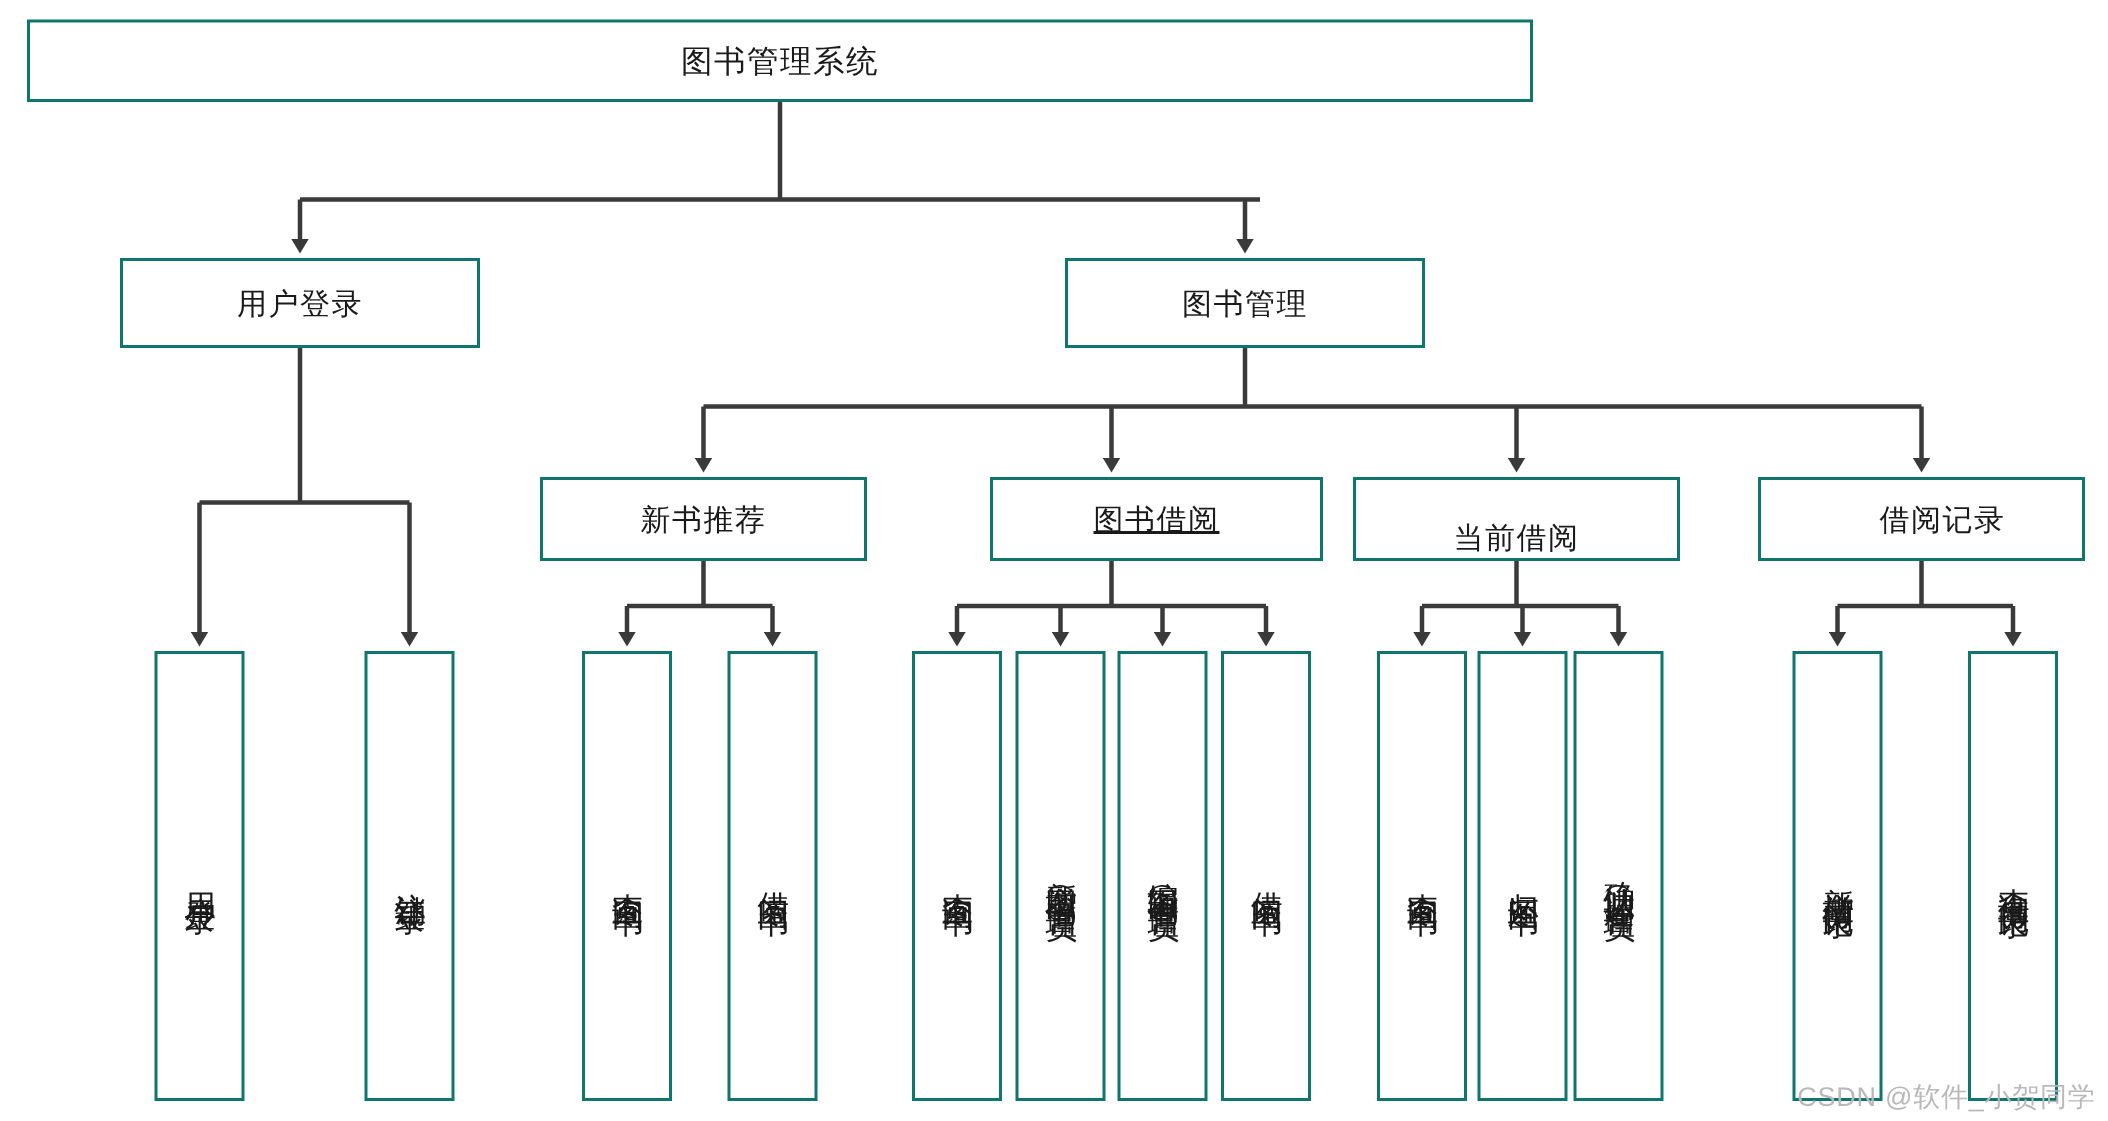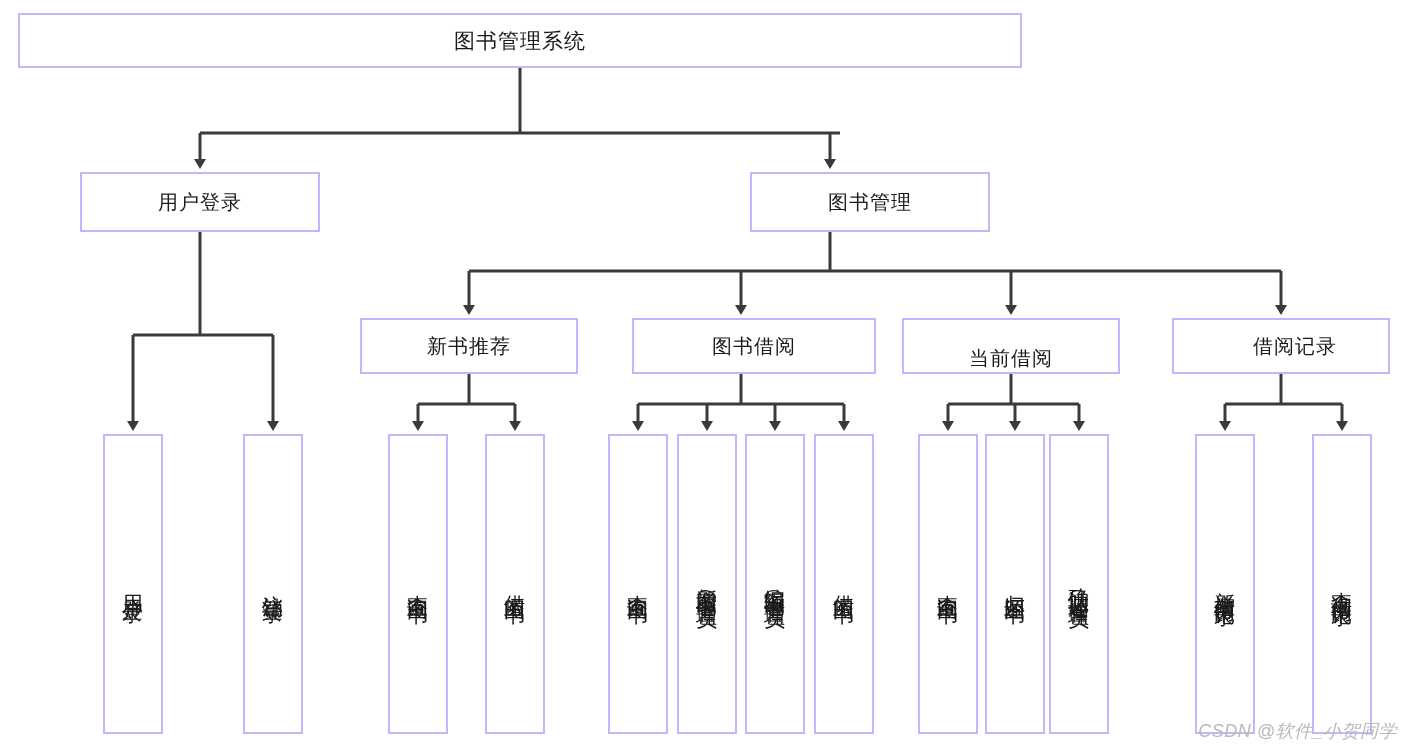--- a/index.html
+++ b/index.html
@@ -18,21 +18,21 @@
   #edges{
     position:absolute;
     left:0; top:0;
     width:1405px; height:747px;
     pointer-events:none;
   }
   .node{
     position:absolute;
     box-sizing:border-box;
     background:#ffffff;
-    border:2px solid #c4b5fd;
+    border:2px solid #0f766e;
     display:flex;
     align-items:center;
     justify-content:center;
     text-align:center;
     z-index:2;
   }
   .node.root{
     border-width:2px;
     font-size:21px;
     letter-spacing:1px;
@@ -66,21 +66,20 @@
   }
   #watermark{
     position:absolute;
     right:8px;
     bottom:4px;
     font-size:18px;
     color:#b9b9b9;
     letter-spacing:0.5px;
     z-index:3;
     white-space:nowrap;
-    font-style:italic;
   }
 </style>
 </head>
 <body>
 
 <div id="canvas">
 
   <svg id="edges" viewBox="0 0 1405 747" xmlns="http://www.w3.org/2000/svg">
     <defs>
       <marker id="arw" markerWidth="10" markerHeight="12" refX="1" refY="6" orient="auto" markerUnits="userSpaceOnUse">
@@ -133,29 +132,29 @@
   </svg>
 
   <div class="node root" style="left:18px; top:13px; width:1004px; height:55px;">
     <span class="htext">图书管理系统</span>
   </div>
 
   <div class="node lvl2" style="left:80px; top:172px; width:240px; height:60px;">
     <span class="htext">用户登录</span>
   </div>
 
-  <div class="node lvl2" style="left:710px; top:172px; width:240px; height:60px;margin-left:40px;">
+  <div class="node lvl2" style="left:710px; top:172px; width:240px; height:60px;">
     <span class="htext">图书管理</span>
   </div>
 
   <div class="node lvl3" style="left:360px; top:318px; width:218px; height:56px;">
     <span class="htext">新书推荐</span>
   </div>
 
-  <div class="node lvl3" style="left:632px; top:318px; width:244px; height:56px;">
+  <div class="node lvl3" style="left:660px; top:318px; width:222px; height:56px;text-decoration:underline;">
     <span class="htext">图书借阅</span>
   </div>
 
   <div class="node lvl3" style="left:902px; top:318px; width:218px; height:56px;align-items:flex-end;">
     <span class="htext">当前借阅</span>
   </div>
 
   <div class="node lvl3" style="left:1172px; top:318px; width:218px; height:56px;padding-left:28px;">
     <span class="htext">借阅记录</span>
   </div>

